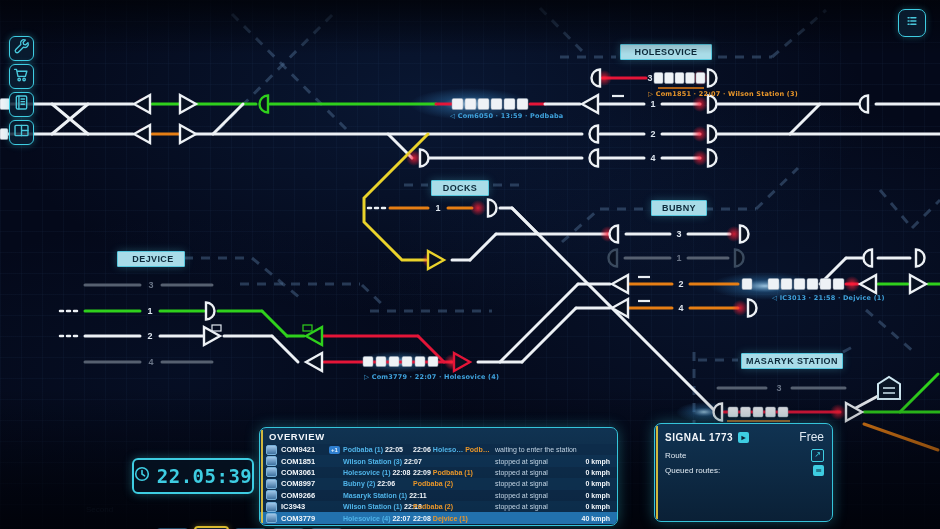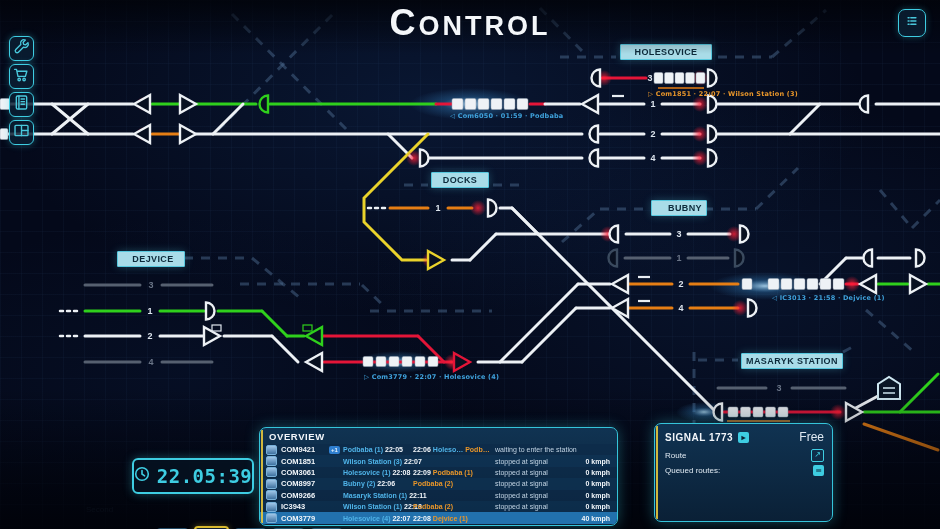--- a/index.html
+++ b/index.html
@@ -364,36 +364,35 @@
       <text class="num" x="681" y="311">4</text>
       <text class="numdim" x="151" y="288">3</text>
       <text class="num" x="150" y="314">1</text>
       <text class="num" x="150" y="339">2</text>
       <text class="numdim" x="151" y="365">4</text>
       <text class="numdim" x="779" y="391">3</text>
     </g>
   </svg>
 
   <div class="stlbl" style="left:620px;top:44px;width:82px;">Holesovice</div>
-  <div class="stlbl" style="left:431px;top:172px;width:48px;">Docks</div>
-  <div class="stlbl" style="left:651px;top:200px;width:46px;text-align:right;">Bubny</div>
+  <div class="stlbl" style="left:431px;top:180px;width:48px;">Docks</div>
+  <div class="stlbl" style="left:651px;top:200px;width:46px;">Bubny</div>
   <div class="stlbl" style="left:117px;top:251px;width:54px;padding-left:8px;">Dejvice</div>
   <div class="stlbl" style="left:741px;top:353px;width:92px;">Masaryk Station</div>
 
-  <div class="trlbl tl-blue" style="left:450px;top:112px;">◁ Com6050 · 01:59 · Podbaba</div>
+  <div class="trlbl tl-blue" style="left:450px;top:112px;">◁ Com6050 · 13:59 · Podbaba</div>
   <div class="trlbl tl-orange" style="left:648px;top:90px;">▷ Com1851 · 22:07 · Wilson Station (3)</div>
   <div class="trlbl tl-blue" style="left:364px;top:373px;">▷ Com3779 · 22:07 · Holesovice (4)</div>
   <div class="trlbl tl-blue" style="left:772px;top:294px;">◁ IC3013 · 21:58 · Dejvice (1)</div>
 
   <div class="bg-word">Second</div>
 
   <div class="vignette-top"></div>
   <div class="vignette-bottom"></div>
 
-  <div class="page-title">Control</div>
 
   <div class="side-btn" style="top:36px">
     <span><svg width="19" height="19" viewBox="0 0 22 22">
           <path d="M15.5 3.5a4 4 0 0 0-5.3 5.3L4.4 14.6a2.1 2.1 0 0 0 3 3l5.8-5.8a4 4 0 0 0 5.3-5.3l-2.6 2.6-2.4-.6-.6-2.4z"></path>
         </svg></span>
   </div>
   <div class="side-btn" style="top:64px">
     <span><svg width="19" height="19" viewBox="0 0 22 22">
           <path d="M3 5h2.2l1.7 8.2h8.6l1.7-6H6"></path>
           <circle cx="8.3" cy="16.8" r="1.4"></circle>

